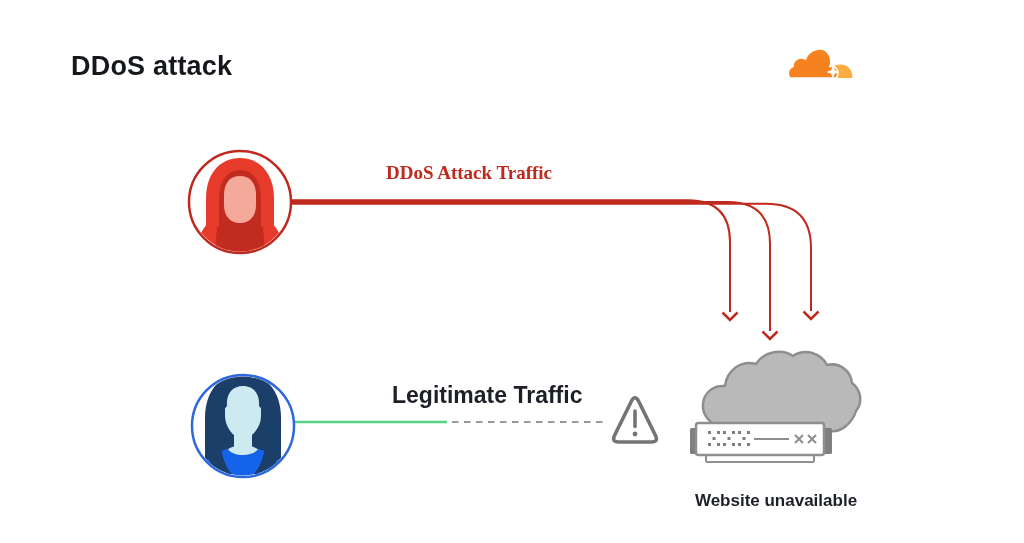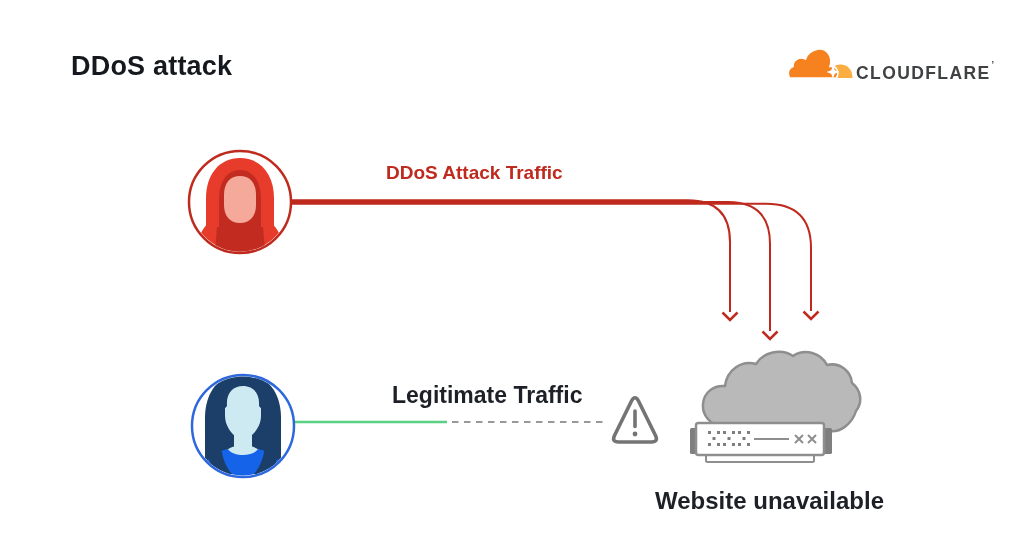--- a/index.html
+++ b/index.html
@@ -13,25 +13,25 @@
     position:absolute;left:71px;top:30px;
     font-size:27px;font-weight:700;color:#15181c;letter-spacing:.2px;
   }
   .logo-text{
     position:absolute;left:856px;top:38px;
     font-size:17.5px;font-weight:800;letter-spacing:1.4px;color:var(--logo-text);
     white-space:nowrap;
   }
   .logo-text .tm{font-size:9px;vertical-align:12px;letter-spacing:0;margin-left:1px;}
   .flow-label{position:absolute;font-weight:700;white-space:nowrap;}
-  .attack-label{left:386px;top:141px;font-size:19px;color:var(--attack-red);}
+  .attack-label{left:386px;top:141px;font-size:19px;color:var(--attack-red);font-family:Liberation Serif, serif;}
   .legit-label{left:392px;top:361px;font-size:23px;color:var(--text-dark);}
   .status-caption{
-    position:absolute;left:655px;top:466px;width:242px;
-    font-size:24px;font-weight:700;color:var(--text-dark);line-height:27px;
+    position:absolute;left:655px;top:466px;width:242px;text-align:center;
+    font-size:17px;font-weight:700;color:var(--text-dark);line-height:27px;
   }
 </style>
 </head>
 <body>
 
 <div class="stage">
 
   <svg class="diagram" width="1024" height="543" viewBox="0 0 1024 543">
     <defs>
       <clipPath id="clipA">
@@ -120,23 +120,20 @@
       <path d="M789.5 57 L836.5 57 C840 50.5 836 44.5 830 45.5 C833.5 35 826 26.5 817.5 28.2
                C811.5 29.4 807 33.5 805.5 38 C799.5 35 792.5 39 793 45.5
                C788.5 47 786.8 51.5 789.5 57 Z" fill="var(--logo-orange)" stroke="#ffffff" stroke-width="1.6"></path>
       <path d="M833 44.5 L834.8 49.2 L839.5 51 L834.8 52.8 L833 57.5 L831.2 52.8
                L826.5 51 L831.2 49.2 Z" fill="#ffffff"></path>
     </g>
   </svg>
 
   <div class="page-title">DDoS attack</div>
 
-  <div class="logo-text">
-    <span>CLOUDFLARE</span><span class="tm">’</span>
-  </div>
 
   <div class="flow-label attack-label">DDoS Attack Traffic</div>
 
   <div class="flow-label legit-label">Legitimate Traffic</div>
 
   <div class="status-caption">
     <div>Website unavailable</div>
   </div>
 
 </div>

